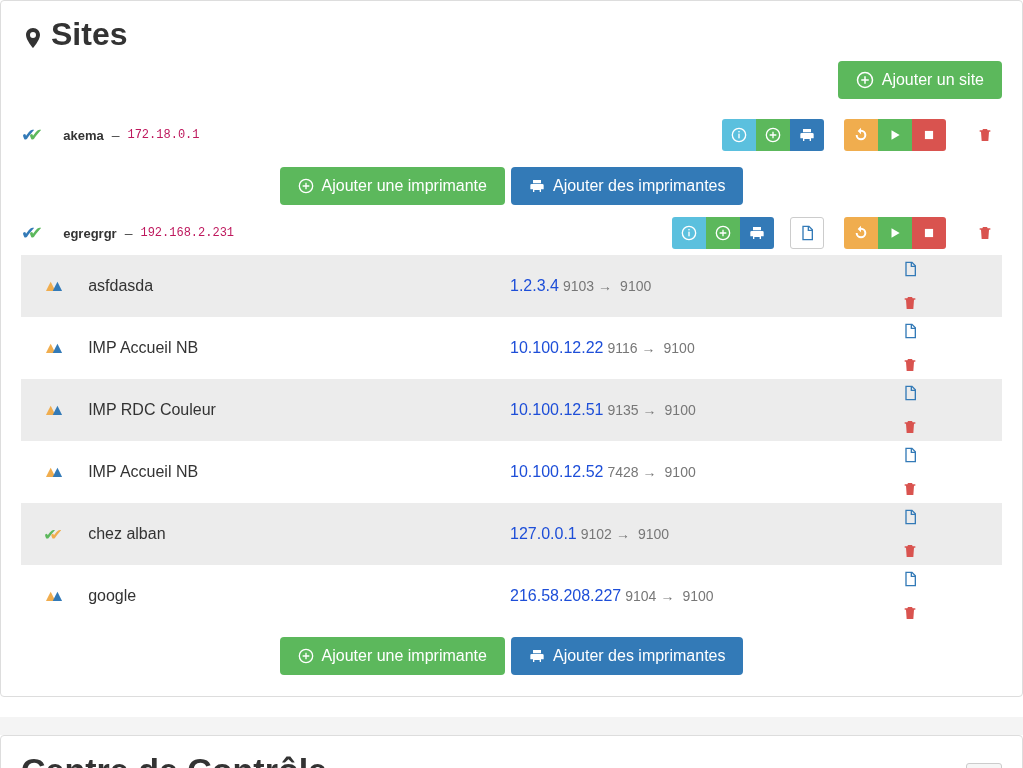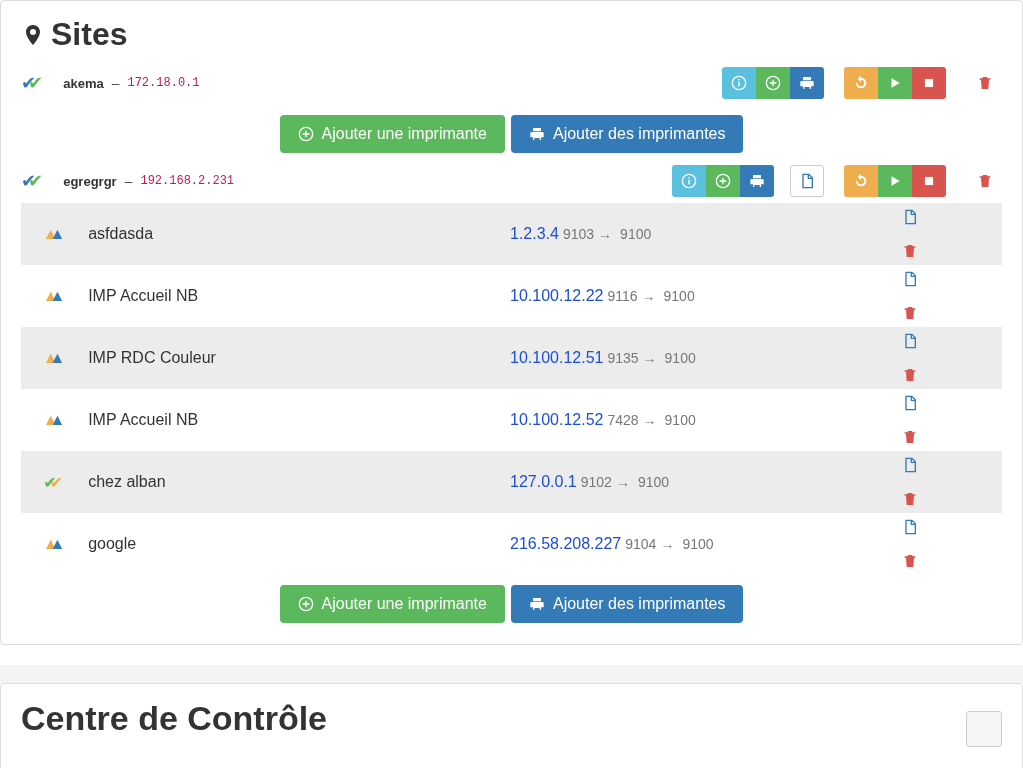--- a/index.html
+++ b/index.html
@@ -1,19 +1,19 @@
 <!DOCTYPE html>
 <html><head>
 <meta charset="utf-8">
 <style>
   * { box-sizing: border-box; margin: 0; padding: 0; }
   body { font-family: -apple-system, "Helvetica Neue", Helvetica, Arial, sans-serif; color: #333; background: #fff; font-size: 14px; }
   .panel { border: 1px solid #ddd; border-radius: 4px; margin: 0 0 20px 0; background: #fff; }
   .panel-pad { padding: 15px 20px; }
-  h1.title { font-size: 32px; font-weight: 700; display: flex; align-items: center; gap: 6px; margin-bottom: 8px; }
+  h1.title { font-size: 32px; font-weight: 700; display: flex; align-items: flex-end; gap: 6px; margin-bottom: 8px; }
   h1.control-title { font-size: 34px; font-weight: 700; margin-bottom: 20px; }
   .top-bar { display: flex; justify-content: flex-end; margin-bottom: 14px; }
   .btn { display: inline-flex; align-items: center; gap: 8px; padding: 10px 18px; border: none; border-radius: 4px; color: #fff; font-size: 16px; cursor: pointer; }
   .btn-green { background: #5cb85c; }
   .btn-blue { background: #337ab7; }
   .btn-row { display: flex; justify-content: center; gap: 6px; padding: 10px 0 6px 0; }
   .site-header { display: flex; align-items: center; gap: 8px; padding: 6px 0; }
   .site-header .name { font-weight: 700; font-size: 13px; }
   .dash { color: #555; }
   .ip-link { color: #be185d; font-size: 12px; font-family: Liberation Mono, monospace; }
@@ -62,20 +62,31 @@
 
     <h1 class="title">
       <span>
         <svg width="24" height="30" viewBox="0 0 24 24">
             <path fill="#333" d="M12 2C8 2 5 5 5 9c0 5 7 13 7 13s7-8 7-13c0-4-3-7-7-7zm0 10a3 3 0 110-6 3 3 0 010 6z"></path>
           </svg>
       </span>
       <span>Sites</span>
     </h1>
 
+    <div class="top-bar">
+      <button class="btn btn-green">
+        <span>
+          <svg width="18" height="18" viewBox="0 0 24 24">
+              <circle cx="12" cy="12" r="10" fill="none" stroke="#fff" stroke-width="2"></circle>
+              <path stroke="#fff" stroke-width="2" d="M12 7v10M7 12h10"></path>
+            </svg>
+        </span>
+        <span>Ajouter un site</span>
+      </button>
+    </div>
 
     <div id="sites-container">
         <div class="site-header">
           <span class="double-check">
             <span class="check-blue">✔</span>
             <span class="check-green">✔</span>
           </span>
           <span style="width:8px"></span>
           <span class="name">akema</span>
           <span class="dash"> – </span>

